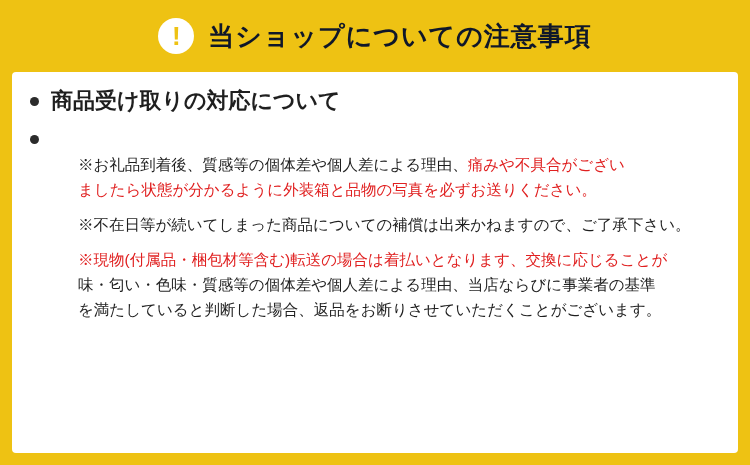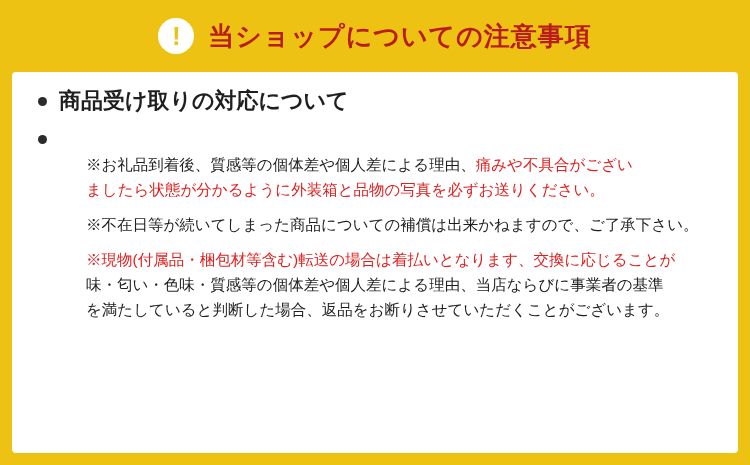--- a/index.html
+++ b/index.html
@@ -49,33 +49,33 @@
     color: #eec213;
     display: flex;
     align-items: center;
     justify-content: center;
     font-size: 26px;
     font-weight: bold;
     line-height: 1;
     font-family: "Liberation Sans", sans-serif;
   }
   .header-title {
-    color: #b91c1c;
+    color: #0f172a;
     font-size: 26px;
     font-weight: bold;
     letter-spacing: 1px;
     white-space: nowrap;
   }
   .content {
     position: absolute;
     left: 12px;
     top: 72px;
     width: 726px;
     height: 381px;
-    padding: 14px 26px 10px 26px;
+    padding: 14px 26px 10px 18px;
     box-sizing: border-box;
   }
   .section {
     margin-bottom: 6px;
   }
   .section-heading {
     display: flex;
     align-items: flex-start;
     gap: 12px;
     margin-bottom: 8px;

